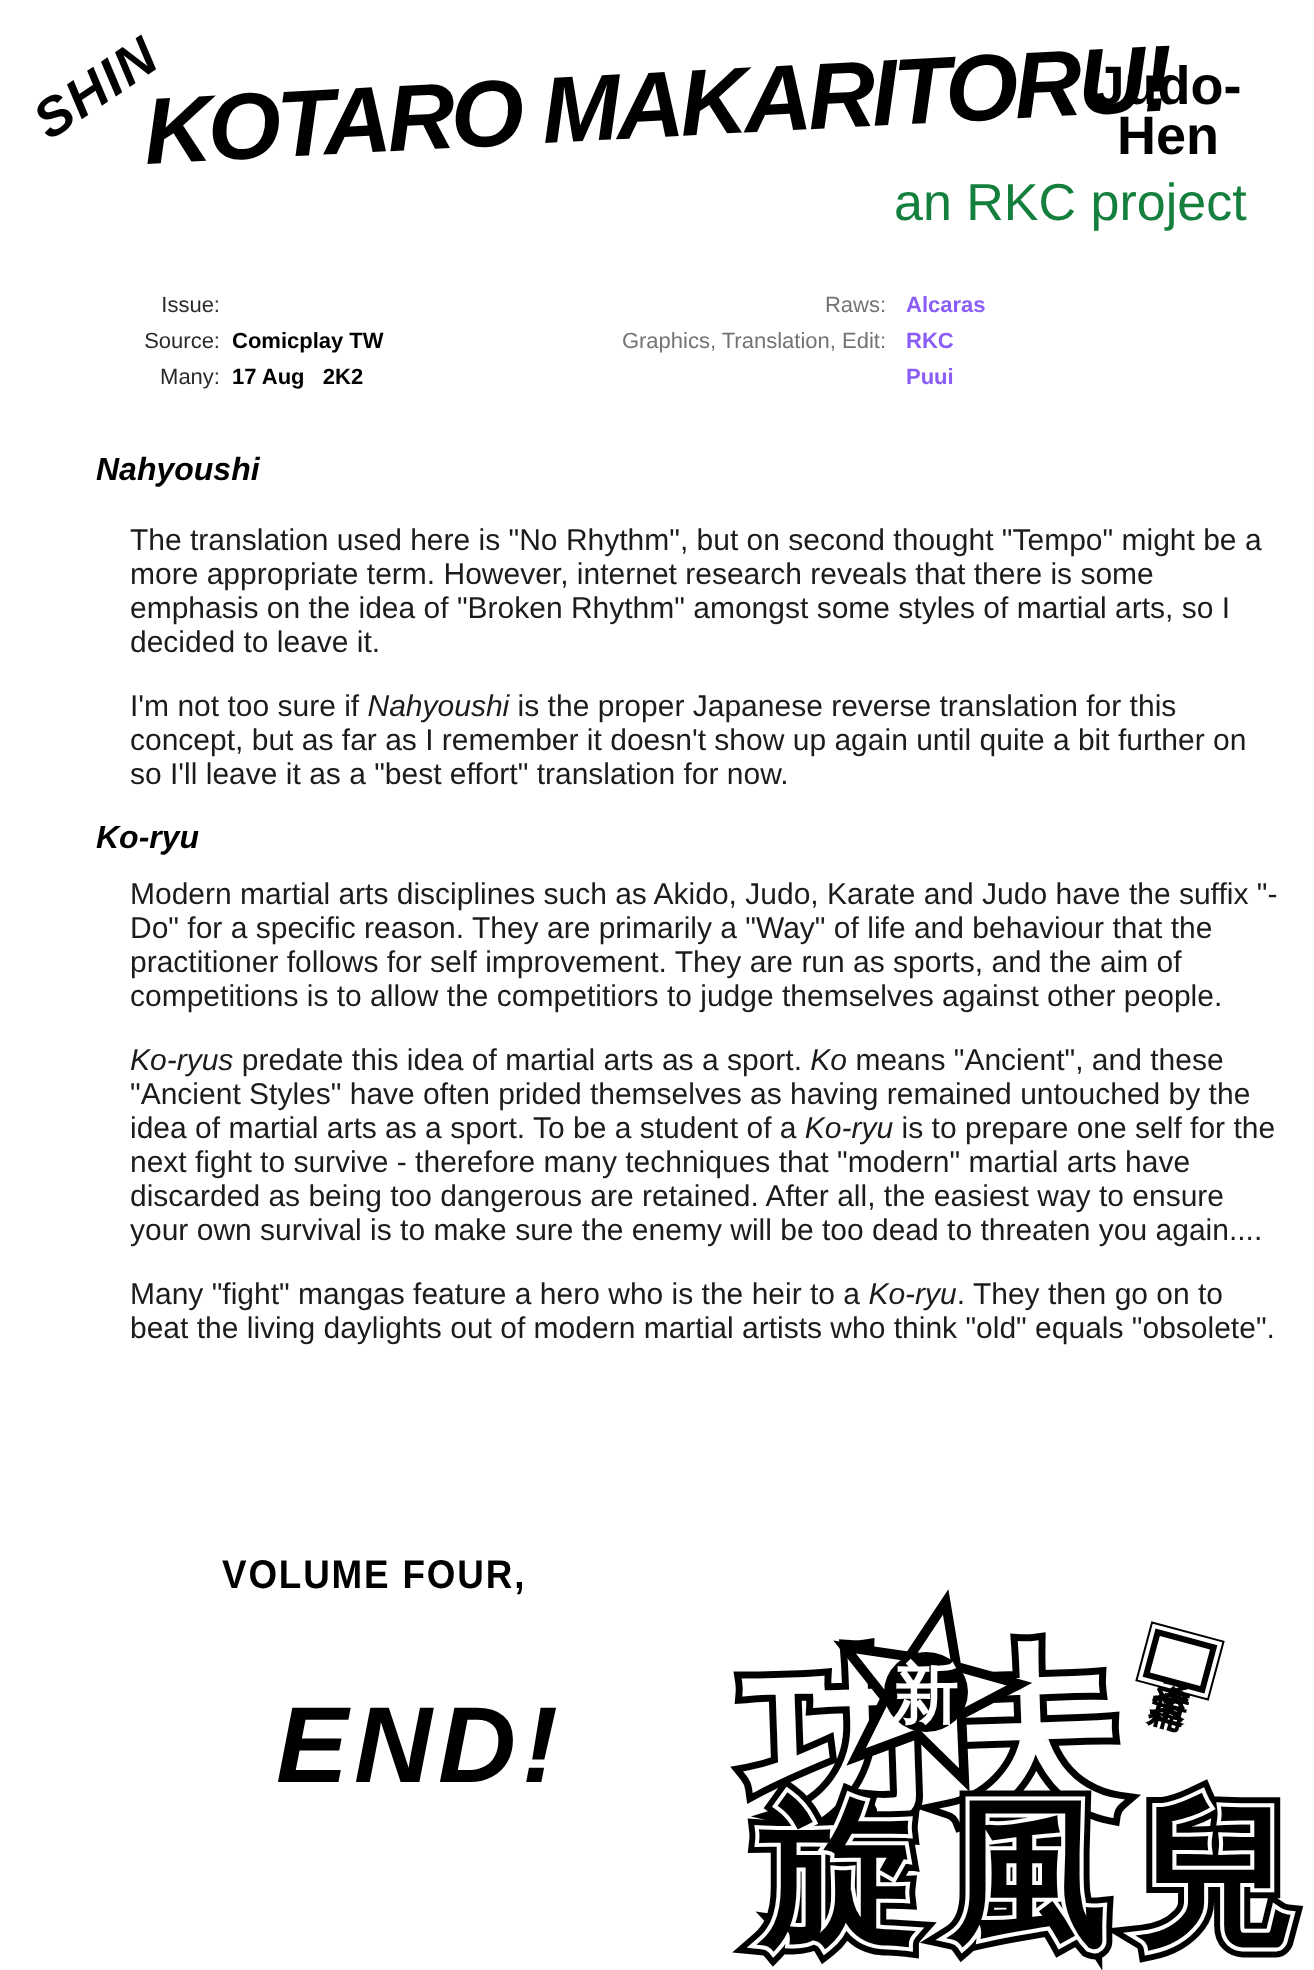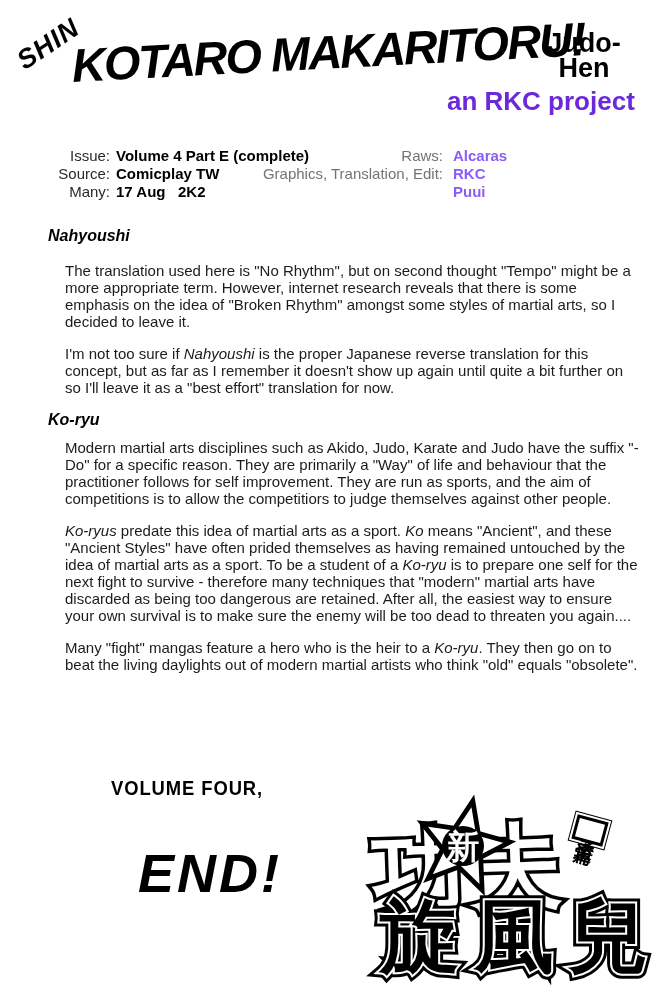--- a/index.html
+++ b/index.html
@@ -17,24 +17,24 @@
   }
   .main-title {
     left:72px; top:38px; font-size:47px; font-weight:bold; font-style:italic;
     transform:rotate(-3deg); transform-origin:left center; color:#000;
     letter-spacing:-2px; white-space:nowrap;
   }
   .judo-hen {
     left:538px; top:31px; width:92px; text-align:center;
     font-size:27px; font-weight:bold; line-height:25px; color:#000;
   }
-  .project { left:447px; top:86px; font-size:26px; font-weight:bold; color:#6d28d9; white-space:nowrap; }
+  .project { left:447px; top:86px; font-size:26px; font-weight:normal; color:#15803d; white-space:nowrap; }
 
   
-  .credits { left:40px; top:147px; width:590px; height:56px; font-size:15px; }
+  .credits { left:40px; top:147px; width:590px; height:56px; font-size:11px; }
   .crow { position:absolute; height:18px; width:100%; }
   .crow.r0 { top:0; } .crow.r1 { top:18px; } .crow.r2 { top:36px; }
   .cl-label { position:absolute; left:0; width:70px; text-align:right; color:#2a2a2a; }
   .cl-val   { position:absolute; left:76px; font-weight:bold; color:#000; white-space:pre; }
   .cr-label { position:absolute; left:180px; width:223px; text-align:right; color:#737373; }
   .cr-val   { position:absolute; left:413px; font-weight:bold; color:#8b5cf6; white-space:pre; }
 
   
   .notes { left:48px; top:227px; width:600px; font-size:15px; line-height:17px; }
   .sec-heading {
@@ -92,21 +92,20 @@
 <div class="abs main-title">KOTARO MAKARITORU!</div>
 <div class="abs judo-hen">
   <div>Judo-</div>
   <div>Hen</div>
 </div>
 <div class="abs project">an RKC project</div>
 
 <div class="abs credits">
   <div class="crow r0">
     <span class="cl-label">Issue:</span>
-    <span class="cl-val">Volume 4 Part E (complete)</span>
     <span class="cr-label">Raws:</span>
     <span class="cr-val">Alcaras</span>
   </div>
   <div class="crow r1">
     <span class="cl-label">Source:</span>
     <span class="cl-val">Comicplay TW</span>
     <span class="cr-label">Graphics, Translation, Edit:</span>
     <span class="cr-val">RKC</span>
   </div>
   <div class="crow r2">

